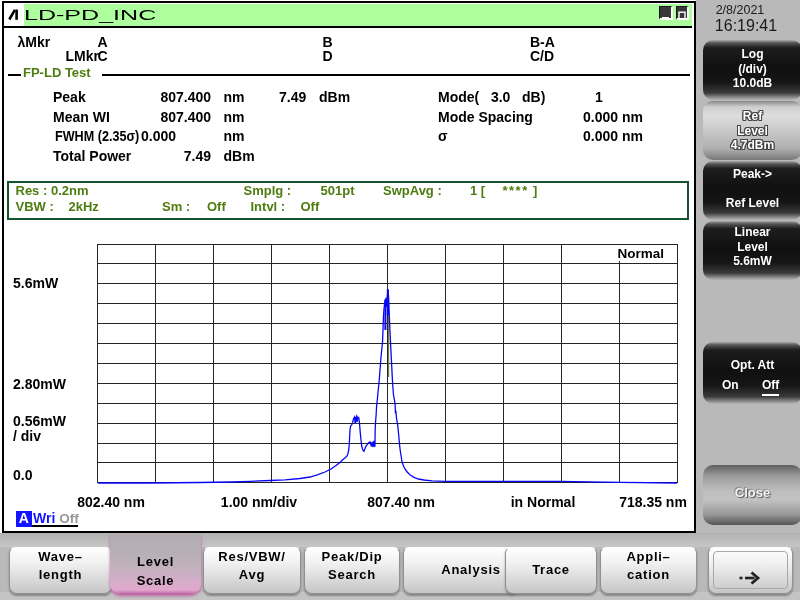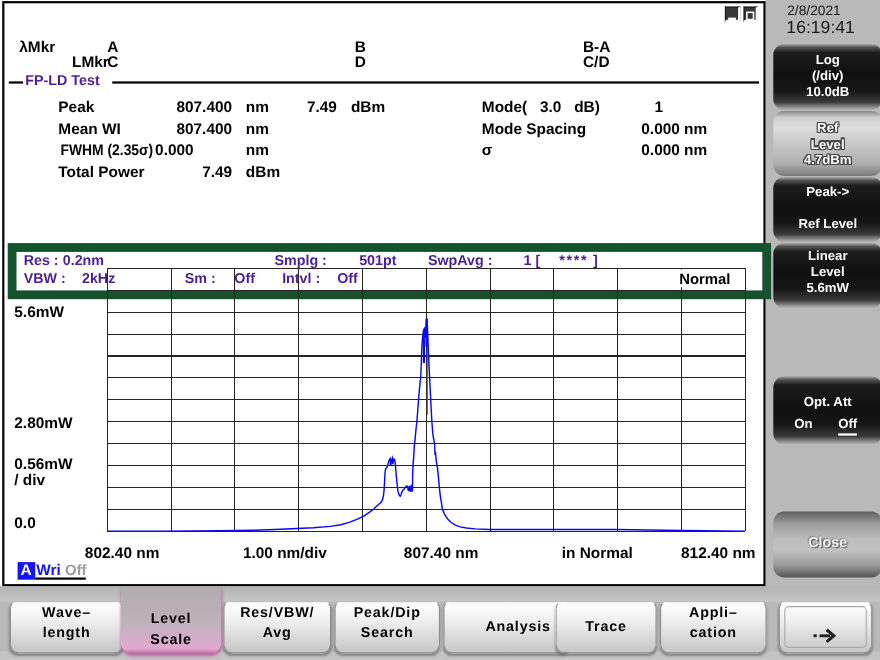--- a/index.html
+++ b/index.html
@@ -4,42 +4,53 @@
 <style>
   html,body{margin:0;padding:0;}
   body{width:800px;height:600px;background:#b9b9b9;font-family:"Liberation Sans",sans-serif;position:relative;overflow:hidden;}
   .abs{position:absolute;}
   #main{left:2px;top:1px;width:690px;height:528px;border:2px solid #000;background:#fff;}
   #titlebar{left:0;top:1px;width:688px;height:22px;background:#adff9e;border-bottom:2px solid #000;}
   #logo{left:0px;top:0px;width:20px;height:22px;background:#fff;}
   #title{left:20px;top:2px;font-size:15px;color:#000;transform:scaleX(1.67);transform-origin:0 50%;}
   .mrow{font-size:14px;font-weight:bold;color:#000;line-height:14px;white-space:pre;}
   .t13{font-size:14px;font-weight:bold;color:#000;white-space:pre;line-height:14px;}
-  .s13{font-size:13px;font-weight:bold;color:#4c1d95;white-space:pre;line-height:14px;}
-  #setbox{left:2.5px;top:178px;width:678.5px;height:34.5px;border:8px solid #14532d;margin-top:40px;}
+  .s13{font-size:13px;font-weight:bold;color:#4d7c0f;white-space:pre;line-height:14px;}
+  #setbox{left:2.5px;top:178px;width:678.5px;height:34.5px;border:2px solid #14532d;}
   .sbtn{left:703px;width:99px;border-radius:10px;color:#fff;font-weight:bold;font-size:12px;text-align:center;
     background:linear-gradient(180deg,#a8a8a8 0%,#555 5%,#1d1d1d 13%,#101010 45%,#151515 70%,#3a3a3a 88%,#999 97%,#b5b5b5 100%);}
   .sbtn div{line-height:14.5px;}
   .sbtn-sel{background:linear-gradient(180deg,#888 0%,#cfcfcf 10%,#dedede 25%,#c4c4c4 55%,#b0b0b0 80%,#8a8a8a 94%,#777 100%);
     color:#fff;text-shadow:1px 1px 0 #444,-1px -1px 0 #444,1px -1px 0 #444,-1px 1px 0 #444,0 1px 0 #444,0 -1px 0 #444,1px 0 0 #444,-1px 0 0 #444;}
   .sbtn-gray{background:linear-gradient(180deg,#5f5f5f 0%,#9a9a9a 18%,#bdbdbd 42%,#c2c2c2 58%,#999 82%,#555 100%);
     color:#f2f2f2;text-shadow:1px 1px 1px #555,-1px -1px 1px #888;}
   #botbar{left:0;top:533px;width:800px;height:14px;background:linear-gradient(180deg,#b2b2b2,#c6c6c6);}
   .bbtn{top:547px;height:45px;border-radius:6px 6px 8px 8px;border:1px solid #909090;border-top:1px solid #fdfdfd;
     background:linear-gradient(180deg,#ffffff 0%,#f0f0f0 35%,#d6d6d6 75%,#c6c6c6 100%);
     color:#000;font-weight:bold;font-size:13px;letter-spacing:0.75px;text-align:center;box-shadow:0 2px 2px rgba(100,100,100,0.65);}
   .bbtn div{line-height:18px;}
   .bbtn .pad1{padding-top:13px;}
   .bbtn .pad2{padding-top:0;}
   .winbtn{top:6px;height:11px;background:#383838;border:1px solid #1a1a1a;border-right:2px solid #fff;border-bottom:2px solid #fff;}
 </style>
 </head>
 <body>
 <div class="abs" style="left:0;top:0;width:696px;height:533px;background:#fff;"></div>
 <div class="abs" id="main">
+  <div class="abs" id="titlebar">
+    <div class="abs" id="logo">
+      <svg width="20" height="22">
+          <g stroke="#000" stroke-width="2.6" fill="none">
+            <path d="M 5.3 15.5 L 10.9 5.8"></path>
+            <path d="M 12.6 5.5 L 12.6 15.8"></path>
+          </g>
+        </svg>
+    </div>
+    <div class="abs" id="title">LD-PD_INC</div>
+  </div>
 
   <div class="abs mrow" style="left:13.5px;top:31.5px;">λMkr</div>
   <div class="abs mrow" style="left:93.5px;top:31.5px;">A</div>
   <div class="abs mrow" style="left:318.5px;top:31.5px;">B</div>
   <div class="abs mrow" style="left:526px;top:31.5px;">B-A</div>
   <div class="abs mrow" style="left:13.5px;top:45.5px;padding-left:48px;">LMkr</div>
   <div class="abs mrow" style="left:93.5px;top:45.5px;">C</div>
   <div class="abs mrow" style="left:318.5px;top:45.5px;">D</div>
   <div class="abs mrow" style="left:526px;top:45.5px;">C/D</div>
 
@@ -89,21 +100,21 @@
   <div class="abs t13" style="left:9px;top:273px;">5.6mW</div>
   <div class="abs t13" style="left:9px;top:374px;">2.80mW</div>
   <div class="abs t13" style="left:9px;top:410.5px;">0.56mW</div>
   <div class="abs t13" style="left:9px;top:425.5px;">/ div</div>
   <div class="abs t13" style="left:9px;top:464.5px;">0.0</div>
 
   <div class="abs t13" style="left:57px;top:491.5px;width:100px;text-align:center;">802.40 nm</div>
   <div class="abs t13" style="left:205px;top:491.5px;width:100px;text-align:center;">1.00 nm/div</div>
   <div class="abs t13" style="left:347px;top:491.5px;width:100px;text-align:center;">807.40 nm</div>
   <div class="abs t13" style="left:489px;top:491.5px;width:100px;text-align:center;">in Normal</div>
-  <div class="abs t13" style="left:599px;top:491.5px;width:100px;text-align:center;">812.40 nm</div>
+  <div class="abs t13" style="left:599px;top:491.5px;width:100px;text-align:center;">718.35 nm</div>
 
   <div class="abs" style="left:12px;top:508px;width:15.5px;height:15.5px;background:#1414ff;color:#fff;font-weight:bold;font-size:14px;text-align:center;line-height:15px;">A</div>
   <div class="abs" style="left:29px;top:506.5px;font-size:14px;font-weight:bold;color:#1414ff;">Wri <span style="color:#9a9a9a;font-size:13.5px;">Off</span></div>
   <div class="abs" style="left:27.5px;top:521.5px;width:46px;height:2.5px;background:#000;"></div>
 
   <svg class="abs" style="left:91px;top:238px;" width="584" height="244" id="graph">
       <g stroke="#252525" stroke-width="1" fill="none" shape-rendering="crispEdges">
         <path d="M2.5 3V241.8 M60.5 3V241.8 M118.5 3V241.8 M176.5 3V241.8 M234.5 3V241.8 M292.5 3V241.8 M350.5 3V241.8 M408.5 3V241.8 M466.5 3V241.8 M524.5 3V241.8 M582.5 3V241.8 M2.5 3H582.5 M2.5 22.900000000000002H582.5 M2.5 42.800000000000004H582.5 M2.5 62.70000000000001H582.5 M2.5 82.60000000000001H582.5 M2.5 102.5H582.5 M2.5 122.40000000000002H582.5 M2.5 142.3H582.5 M2.5 162.20000000000002H582.5 M2.5 182.10000000000002H582.5 M2.5 202H582.5 M2.5 221.9H582.5 M2.5 241.80000000000004H582.5 "></path>
       </g>
       <rect x="518" y="4" width="58" height="16" fill="#fff"></rect>

